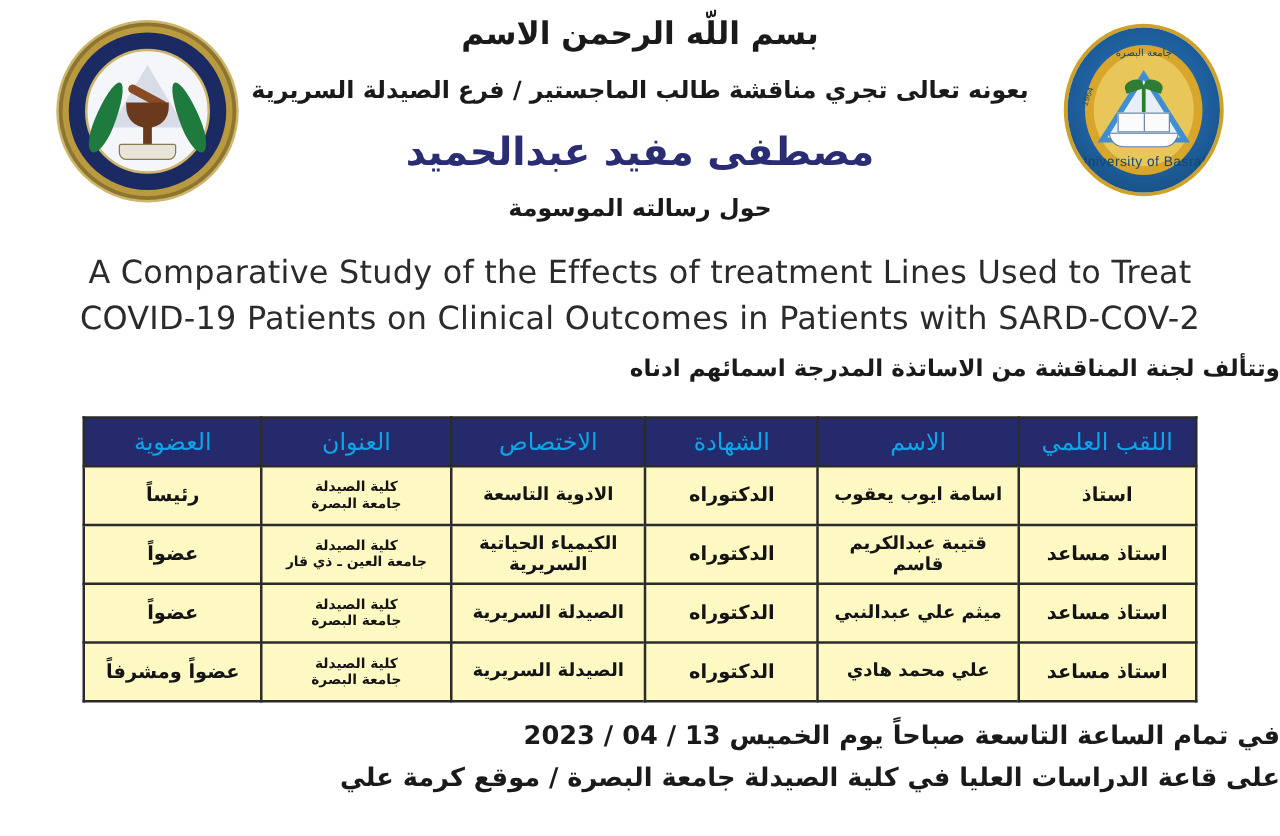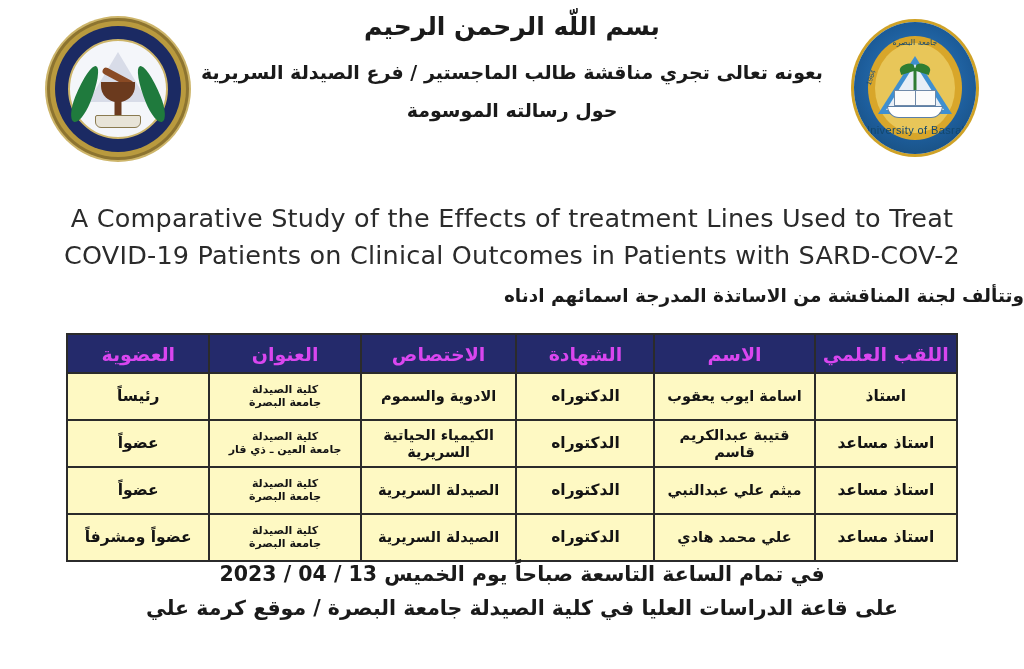--- a/index.html
+++ b/index.html
@@ -281,23 +281,23 @@
     border: 2px solid #2b2b2b;
   }
   table.committee th,
   table.committee td {
     border: 2px solid #2b2b2b;
     text-align: center;
     vertical-align: middle;
   }
   table.committee thead th {
     background: #242a6b;
-    color: #d946ef;
+    color: #0ea5e9;
     font-size: 19px;
-    font-weight: bold;
+    font-weight: normal;
     height: 33px;
     padding: 2px 3px;
   }
   table.committee tbody td {
     background: #fef9c3;
     font-size: 15.5px;
     font-weight: bold;
     height: 41px;
     padding: 2px 4px;
     color: #141414;
@@ -314,23 +314,23 @@
   col.c-rank   { width: 16.0%; }
   col.c-name   { width: 18.0%; }
   col.c-degree { width: 15.5%; }
   col.c-spec   { width: 17.5%; }
   col.c-addr   { width: 17.0%; }
   col.c-member { width: 16.0%; }
 
   
   .footer {
     position: absolute;
-    top: 562px;
+    top: 576px;
     left: 0; right: 0;
-    text-align: center;
+    text-align: right;
     padding-left: 20px;
   }
   .ln-time {
     font-size: 20.5px;
     font-weight: bold;
   }
   .ln-place {
     margin-top: 10px;
     font-size: 20.5px;
     font-weight: bold;
@@ -362,22 +362,23 @@
       <div class="tri"></div>
       <div class="tri-in"></div>
       <div class="palm"></div>
       <div class="bk"></div>
       <div class="boat"></div>
       <div class="univ-text">University of Basrah</div>
     </div>
   </div>
 
   <div class="center-col">
-    <div class="ln-basmala">بسم اللّه الرحمن الرحيم</div>
+    <div class="ln-basmala">بسم اللّه الرحمن الاسم</div>
     <div class="ln-intro">بعونه تعالى تجري مناقشة طالب الماجستير / فرع الصيدلة السريرية</div>
+    <div class="ln-student">مصطفى مفيد عبدالحميد</div>
     <div class="ln-about">حول رسالته الموسومة</div>
   </div>
 </div>
 
 <div class="title-en">
   <div>A Comparative Study of the Effects of treatment Lines Used to Treat</div>
   <div>COVID-19 Patients on Clinical Outcomes in Patients with SARD-COV-2</div>
 </div>
 
 <div class="ln-committee">وتتألف لجنة المناقشة من الاساتذة المدرجة اسمائهم ادناه</div>
@@ -400,21 +401,21 @@
         <th>الاختصاص</th>
         <th>العنوان</th>
         <th>العضوية</th>
       </tr>
     </thead>
     <tbody>
       <tr>
         <td>استاذ</td>
         <td class="mid">اسامة ايوب يعقوب</td>
         <td>الدكتوراه</td>
-        <td class="mid">الادوية والسموم</td>
+        <td class="mid">الادوية التاسعة</td>
         <td class="small">
           <div>كلية الصيدلة</div>
           <div>جامعة البصرة</div>
         </td>
         <td>رئيساً</td>
       </tr>
       <tr>
         <td>استاذ مساعد</td>
         <td class="mid">قتيبة عبدالكريم قاسم</td>
         <td>الدكتوراه</td>

